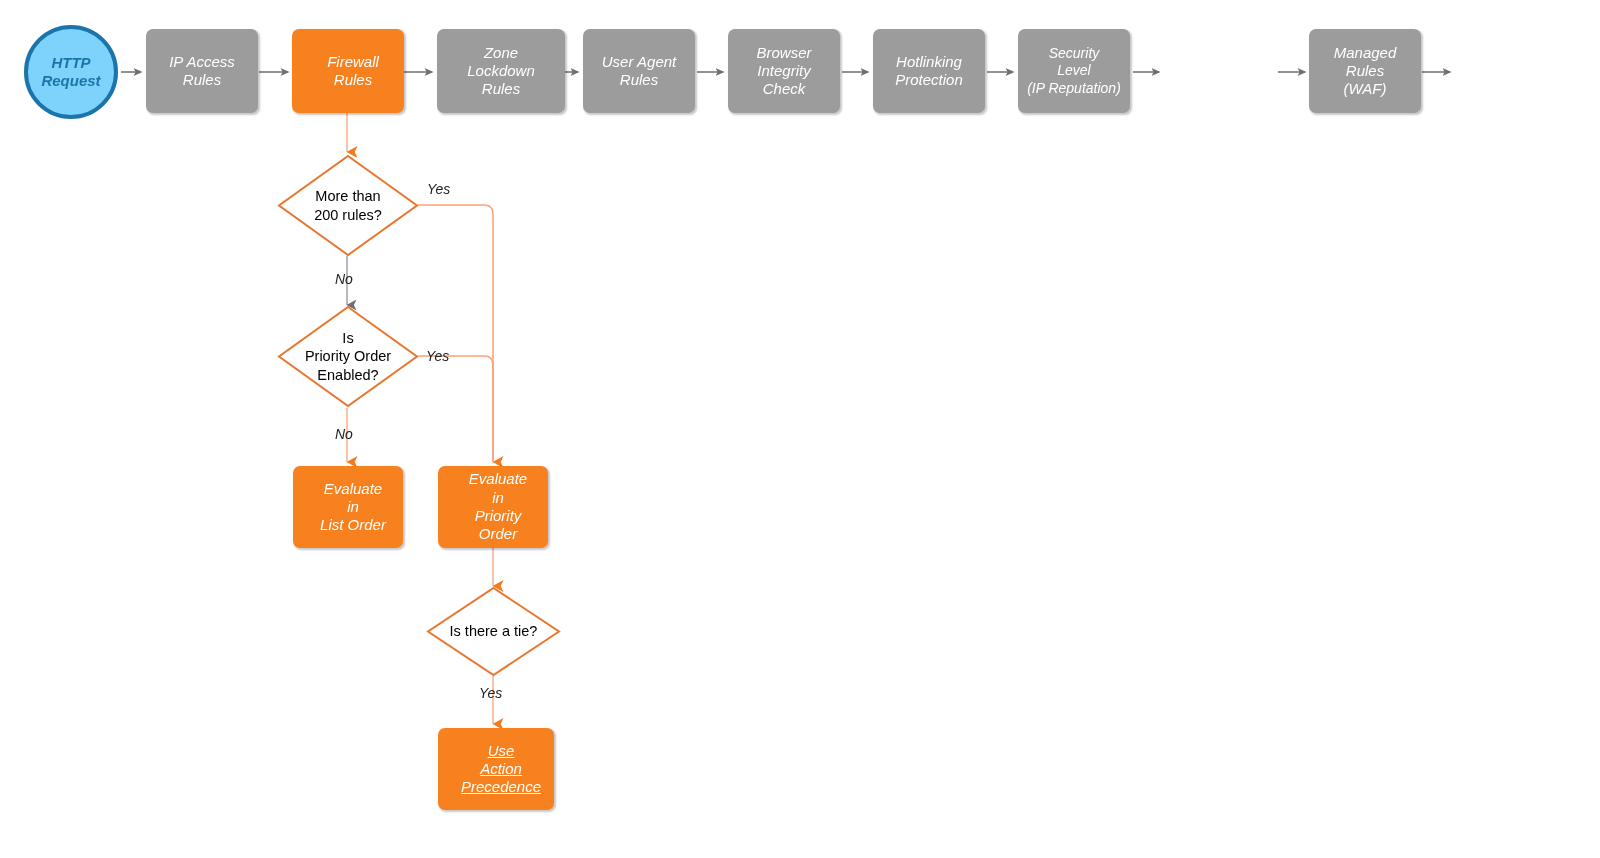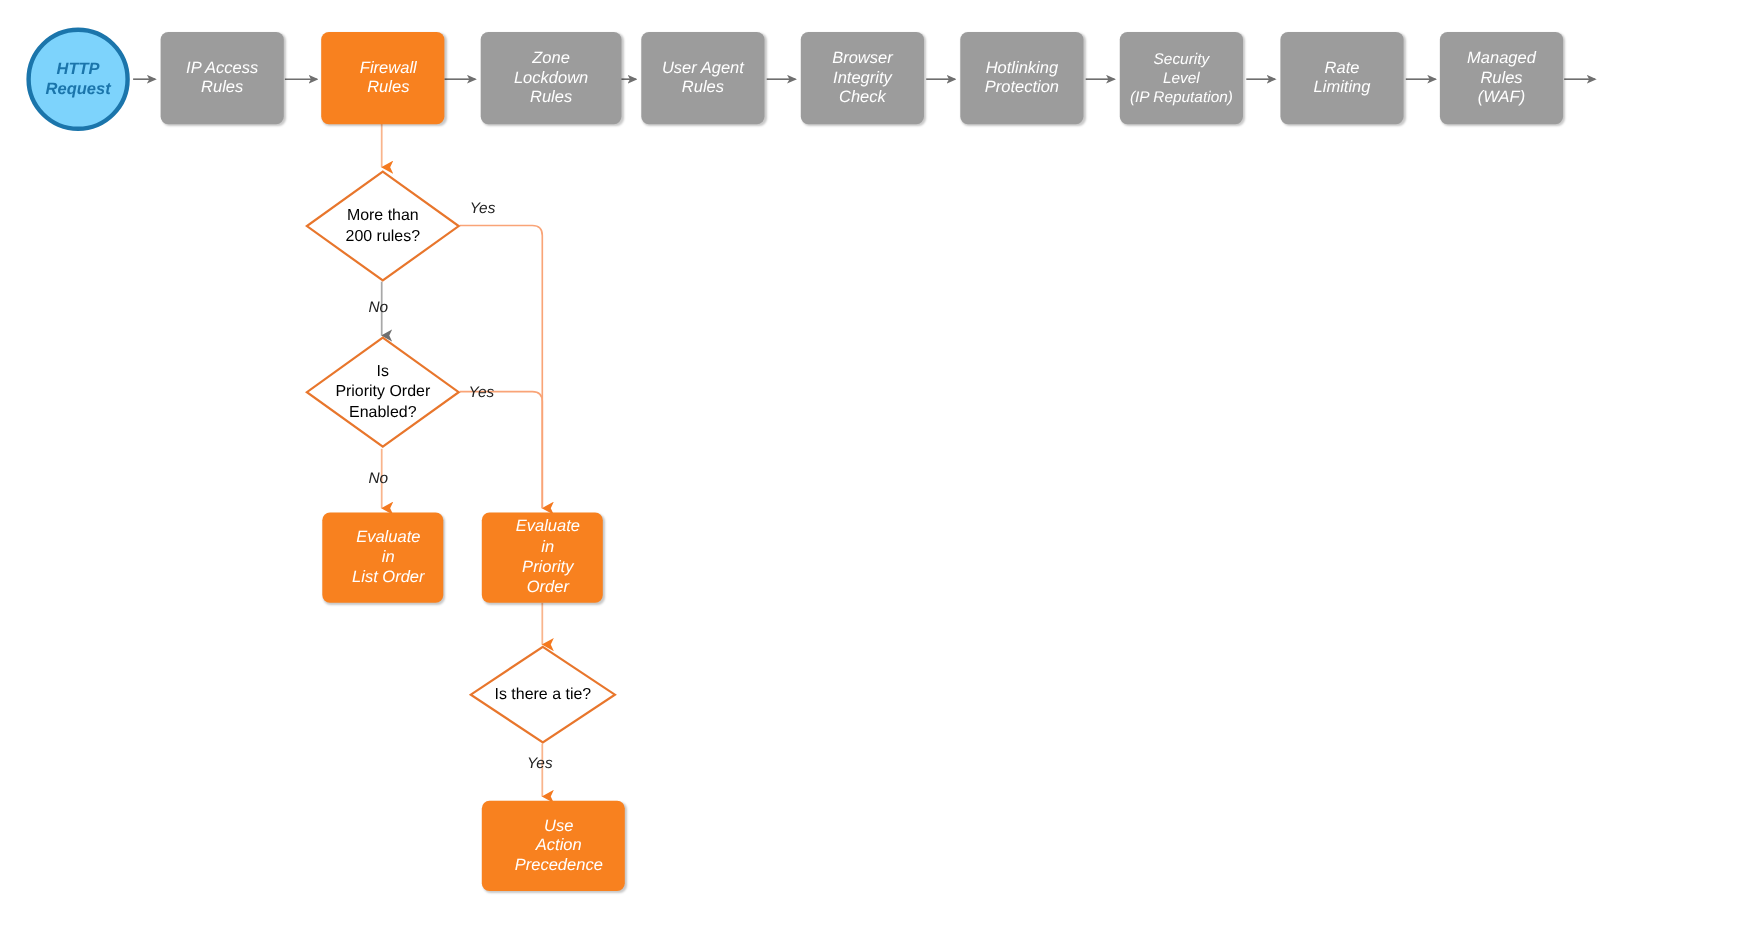--- a/index.html
+++ b/index.html
@@ -184,24 +184,20 @@
 Integrity
 Check</span>
   </div>
 
   <div class="node box gray" style="left:1018px; top:29px; width:112px; height:84px; font-size:14px;">
     <span style="white-space:pre-line;">Security
 Level
 (IP Reputation)</span>
   </div>
 
-  <div class="node box gray" style="left:1164px; top:29px; width:112px; height:84px;">
-    <span style="white-space:pre-line;">Rate
-Limiting</span>
-  </div>
 
   <div class="node box gray" style="left:1309px; top:29px; width:112px; height:84px;">
     <span style="white-space:pre-line;">Managed
 Rules
 (WAF)</span>
   </div>
 
 
   <div class="diamond-wrap" style="left:278px; top:155px; width:140px; height:101px;">
     <svg width="140" height="101" viewBox="0 0 140 101" xmlns="http://www.w3.org/2000/svg">
@@ -232,21 +228,21 @@
 in
 List Order</span>
   </div>
 
   <div class="node box orange" style="left:438px; top:466px; width:110px; height:82px;">
     <span style="white-space:pre-line;">Evaluate
 in
 Priority Order</span>
   </div>
 
-  <div class="node box orange" style="left:438px; top:728px; width:130px; height:82px;">
+  <div class="node box orange" style="left:438px; top:728px; width:116px; height:82px;text-decoration:underline;">
     <span style="white-space:pre-line;">Use
 Action
 Precedence</span>
   </div>
 
   <div class="edge-label" style="left:427px; top:181px;">Yes</div>
 
   <div class="edge-label" style="left:335px; top:271px;">No</div>
 
   <div class="edge-label" style="left:426px; top:348px;">Yes</div>

